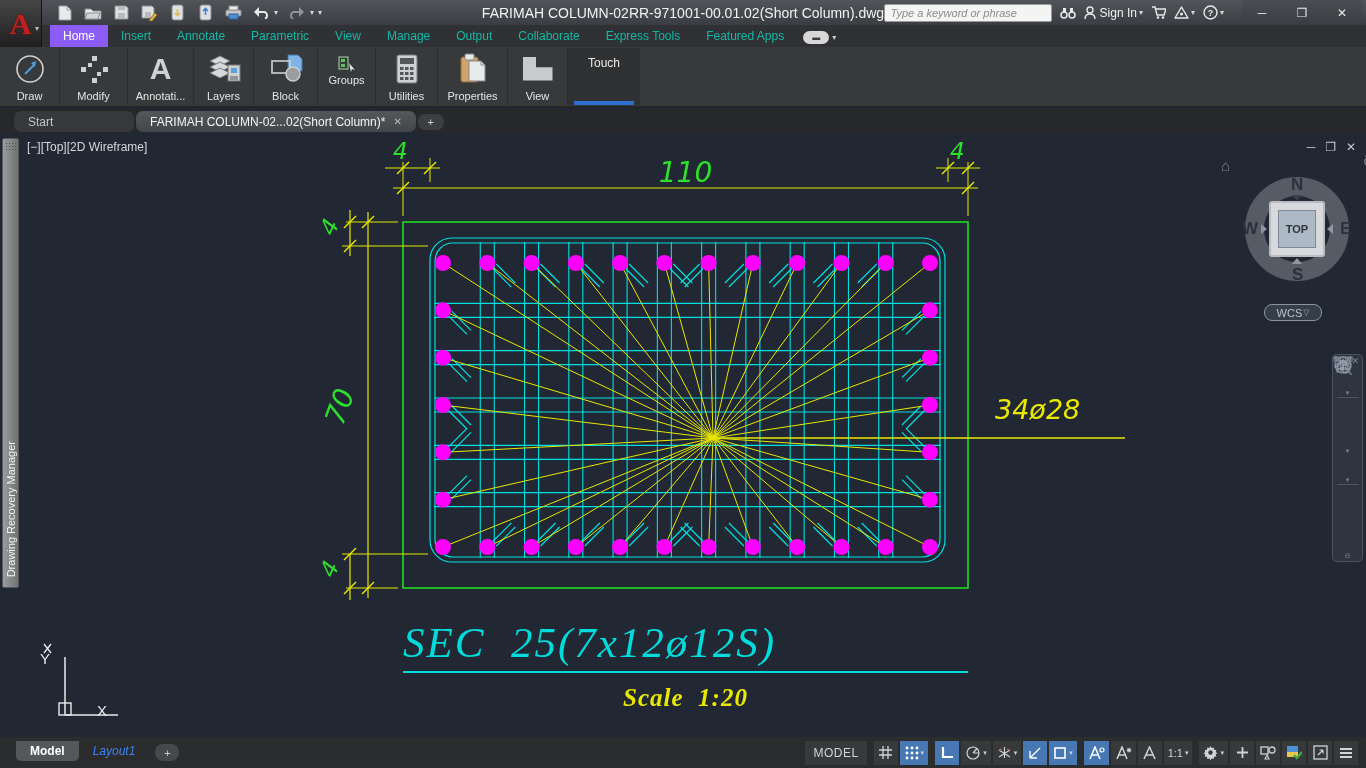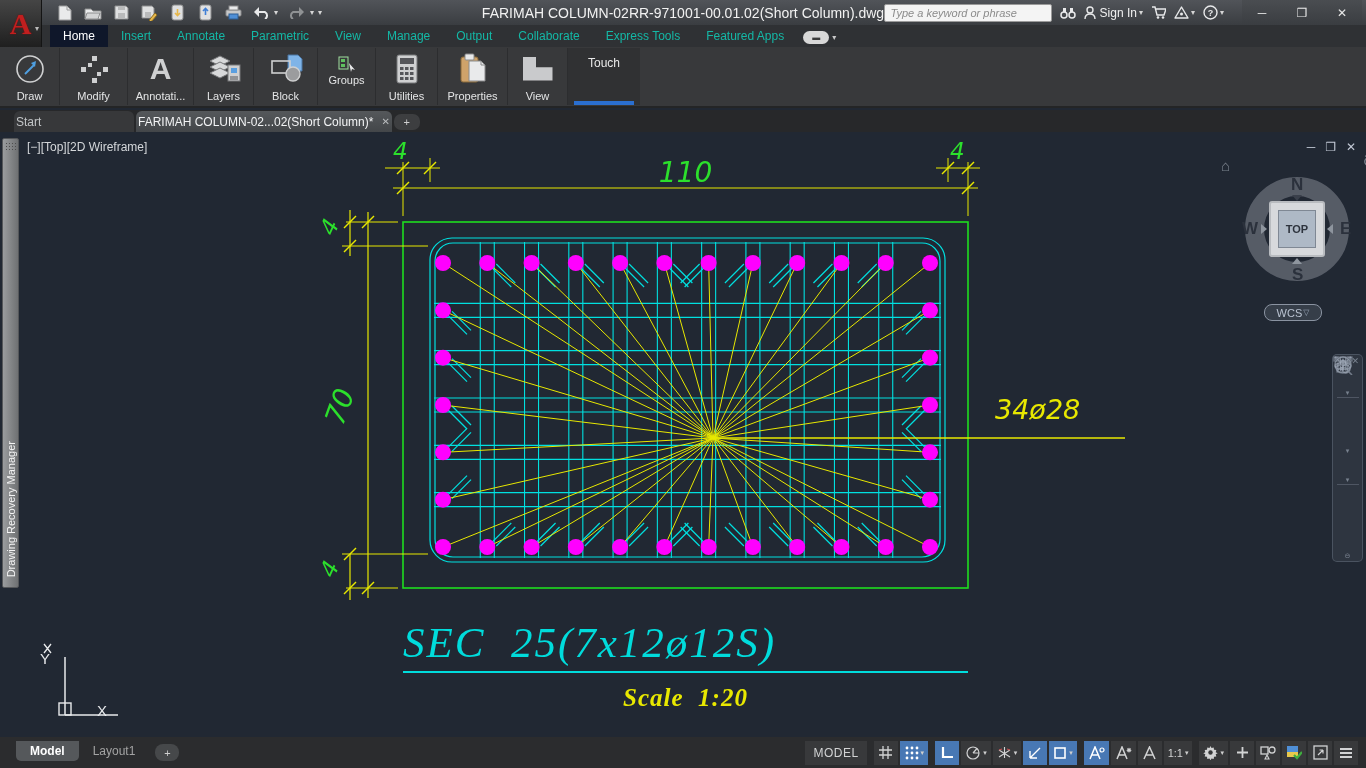--- a/index.html
+++ b/index.html
@@ -27,21 +27,21 @@
   .searchbox span{color:#8b8b8b;font-size:11px;font-style:italic;white-space:nowrap;overflow:hidden;}
   .tbico{color:#e8e8e8;font-size:12px;display:flex;align-items:center;gap:4px;}
   .signin{color:#f0f0f0;font-size:12px;}
   .wctl{display:flex;align-items:center;margin-left:10px;background:linear-gradient(#4a4d51,#3a3d41);height:25px;}
   .wbtn{width:40px;height:25px;color:#e8e8e8;font-size:12px;display:flex;align-items:center;justify-content:center;}
 
   
   .ribbontabs{position:absolute;left:0;top:25px;width:1366px;height:22px;background:#2f3134;
     display:flex;align-items:flex-end;padding-left:50px;}
   .rtab{padding:3px 13px;font-size:12px;color:#14b8a6;height:22px;display:flex;align-items:center;}
-  .rtab.active{background:#0f172a;color:#ffffff;}
+  .rtab.active{background:#8b5cf6;color:#ffffff;}
   .rpill{margin-left:6px;margin-bottom:3px;width:26px;height:13px;background:#d8d8d8;border-radius:7px;
     display:flex;align-items:center;justify-content:center;font-size:8px;color:#3a3a3a;}
   .rpillcaret{color:#c8c8c8;font-size:8px;margin-left:3px;margin-bottom:5px;}
 
   
   .ribbon{position:absolute;left:0;top:47px;width:1366px;height:61px;background:#38393b;
     border-bottom:2px solid #242526;display:flex;align-items:stretch;}
   .rpanel{width:60px;margin:1px 0;border-right:1px solid #2c2d2f;display:flex;flex-direction:column;
     align-items:center;justify-content:flex-end;padding-bottom:2px;}
   .ricon{flex:1;display:flex;align-items:center;justify-content:center;}
@@ -49,22 +49,22 @@
   .colorwheel{width:34px;height:34px;border-radius:50%;
     background:conic-gradient(#e8483b 0 60deg,#f7a02a 60deg 120deg,#f3d32a 120deg 180deg,#45b649 180deg 240deg,#2f7fd0 240deg 300deg,#8a53c2 300deg 360deg);}
   .bigA{font-size:30px;color:#cfd0d1;font-weight:bold;line-height:1;}
   .viewL{width:30px;height:24px;background:#c9cacc;clip-path:polygon(0 0,45% 0,45% 45%,100% 45%,100% 100%,0 100%);}
   .touchpanel{width:72px;margin:1px 0;display:flex;flex-direction:column;align-items:center;background:#303133;position:relative;}
   .touchpanel .tl{font-size:12px;color:#e8e8e8;margin-top:8px;}
   .touchpanel .bluebar{position:absolute;bottom:0;left:6px;right:6px;height:4px;background:#2a6fd1;}
 
   
   .filetabs{position:absolute;left:0;top:110px;width:1366px;height:22px;background:#27282a;display:flex;align-items:flex-end;}
-  .ftab{height:21px;display:flex;align-items:center;font-size:12px;padding:0 2px;
-    border-top-left-radius:6px;border-top-right-radius:6px;margin-right:2px;}
+  .ftab{height:21px;display:flex;align-items:center;font-size:12px;padding:0 14px;
+    border-top-left-radius:6px;border-top-right-radius:6px;margin-right:2px;border-radius:7px;}
   .ftab.start{background:#37383a;color:#c2c5c7;margin-left:14px;width:120px;}
   .ftab.activef{background:linear-gradient(#55585b,#434649);color:#f2f3f4;gap:8px;}
   .ftab .closex{color:#b9bcbe;font-size:10px;}
   .newtab{width:26px;height:16px;background:#3d3e40;border-radius:7px;color:#cfcfcf;font-size:11px;
     display:flex;align-items:center;justify-content:center;margin-bottom:2px;}
 
   
   .canvas{position:absolute;left:0;top:132px;width:1366px;height:605px;background:#212833;}
   .canvas svg{position:absolute;left:0;top:0;}
   .vplabel{position:absolute;left:27px;top:8px;color:#d4d7da;font-size:12px;}
@@ -112,21 +112,21 @@
   .dimgreen.small{font-size:23px;}
   .callout{color:#e8e800;font-size:27px;font-family:"DejaVu Sans",sans-serif;}
   .sectitle{color:#00dcdc;font-size:43px;font-family:"Liberation Serif",serif;letter-spacing:2px;}
   .scalenote{color:#e8e800;font-size:25px;font-weight:bold;font-family:"Liberation Serif",serif;letter-spacing:1px;}
 
   
   .bottombar{position:absolute;left:0;top:737px;width:1366px;height:31px;background:#2b2c2e;display:flex;align-items:center;}
   .ltabs{display:flex;align-items:flex-end;height:24px;margin-left:16px;align-self:flex-start;}
   .ltab{padding:3px 14px;font-size:12px;border-bottom-left-radius:5px;border-bottom-right-radius:5px;}
   .ltab.activel{background:#55585b;color:#ffffff;font-weight:bold;}
-  .ltab.idle{color:#a3a3a3;}
+  .ltab.idle{color:#3b82f6;font-style:italic;}
   .lplus{width:24px;height:17px;background:#46484a;border-radius:8px;color:#cfcfcf;font-size:11px;
     display:flex;align-items:center;justify-content:center;margin-left:6px;margin-top:2px;}
   .statusbar{margin-left:auto;display:flex;align-items:center;gap:2px;padding-right:8px;}
   .sbtn{height:24px;min-width:24px;background:#38393b;display:flex;align-items:center;justify-content:center;
     gap:2px;padding:0 4px;color:#d2d3d4;font-size:11px;}
   .sbtn.on{background:#4878b4;color:#fff;}
   .sbtn .dd{font-size:7px;color:#cfcfcf;}
   .sgap{width:3px;}
   .modelbtn{font-size:12px;letter-spacing:0.5px;padding:0 8px;}
 </style>

